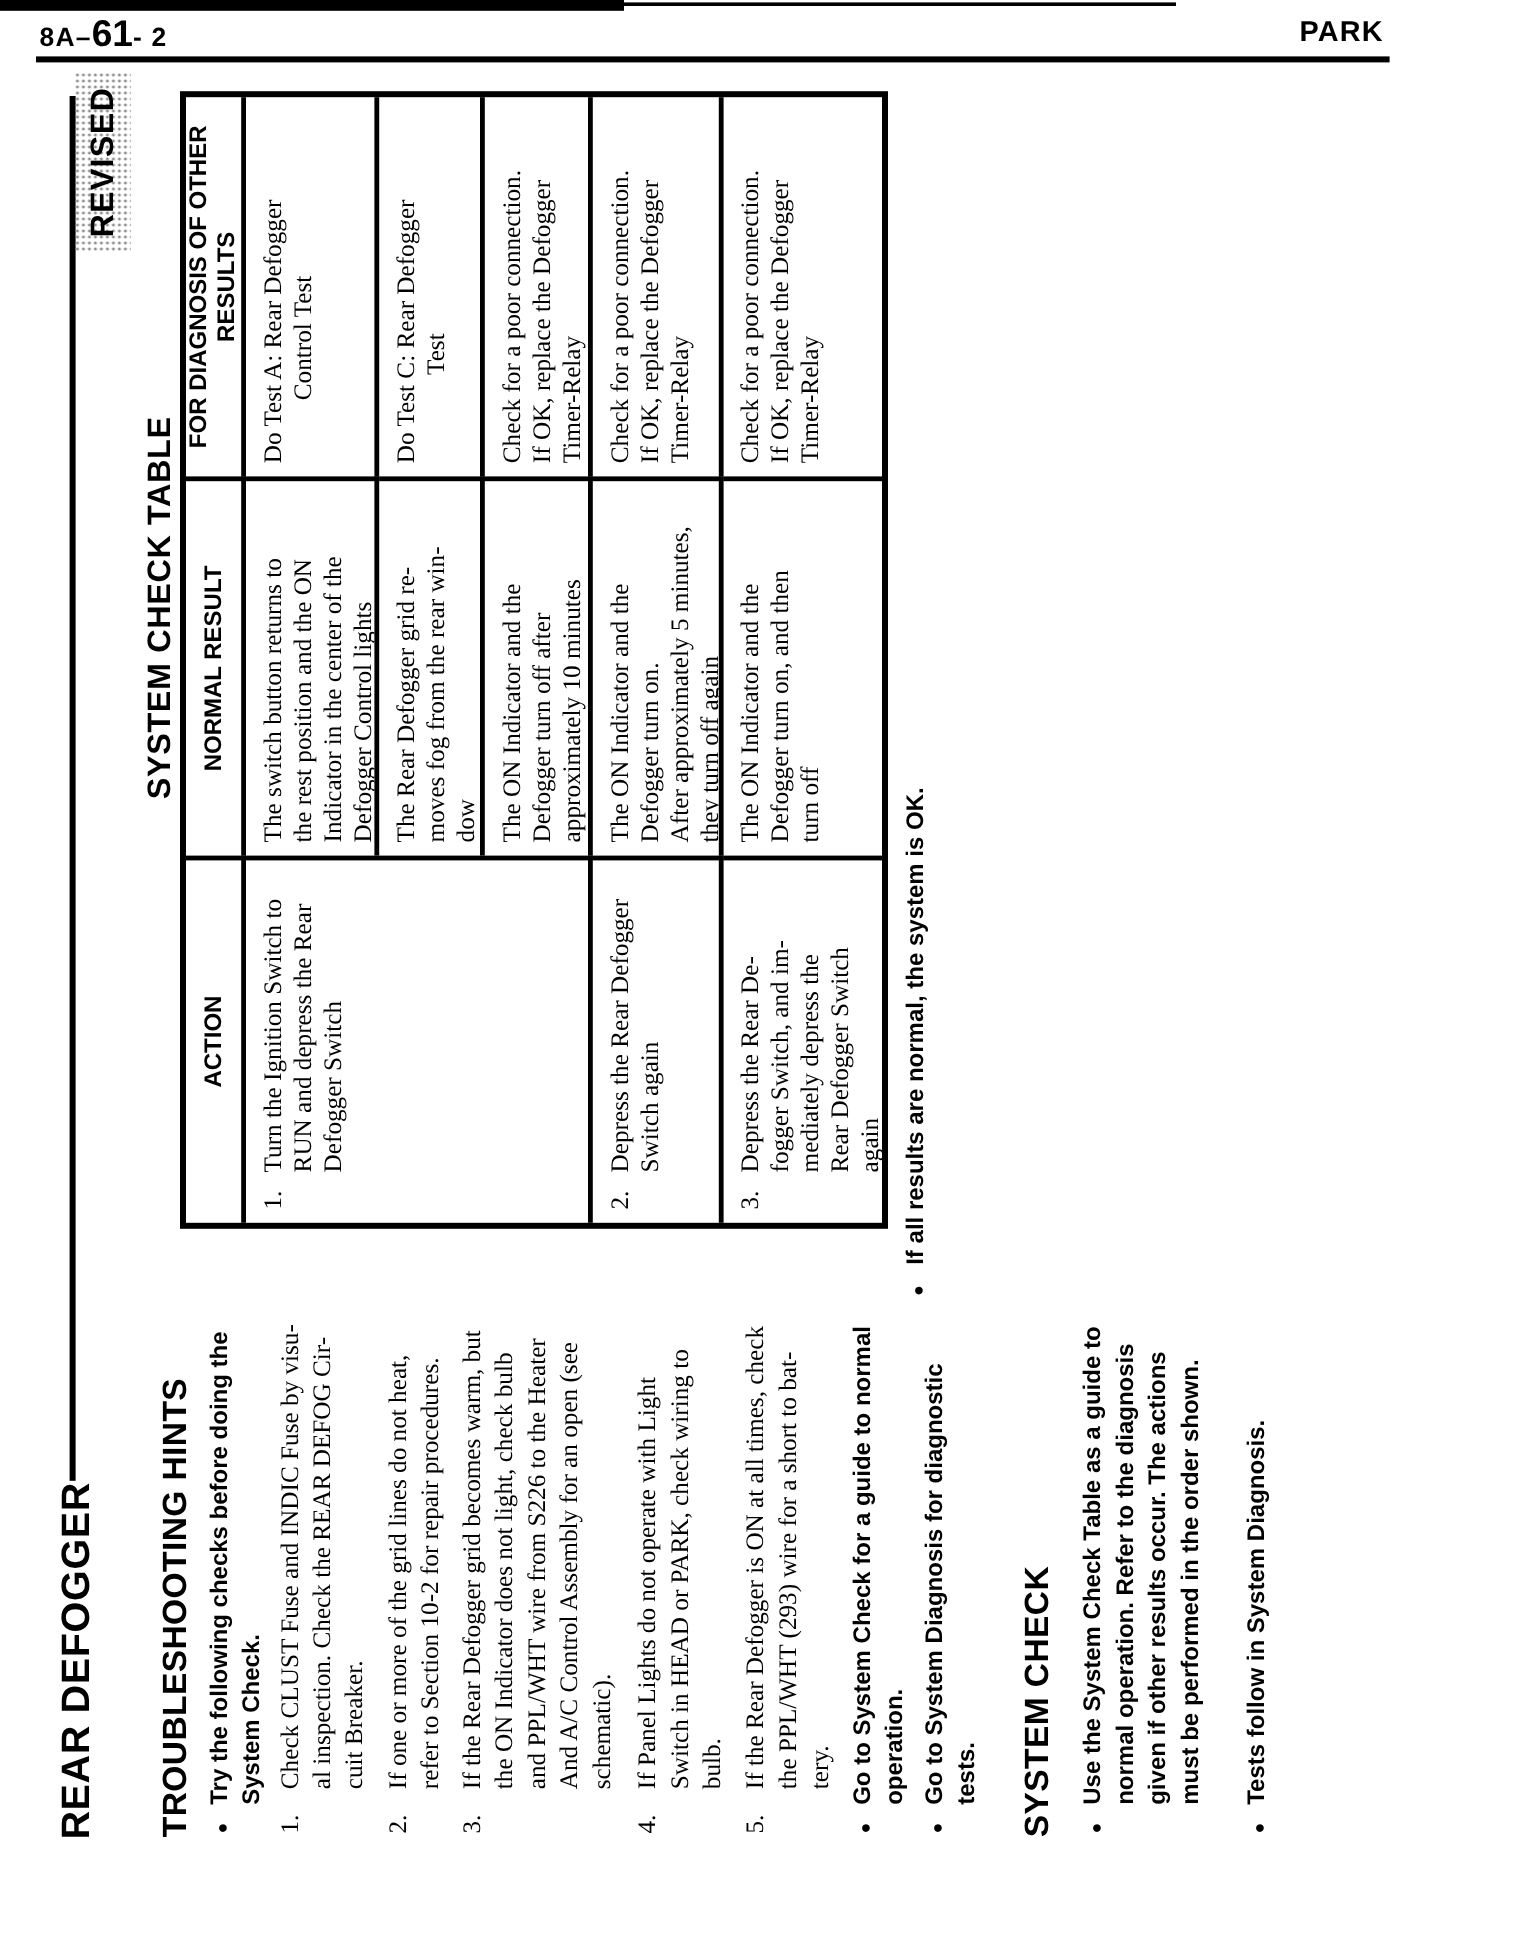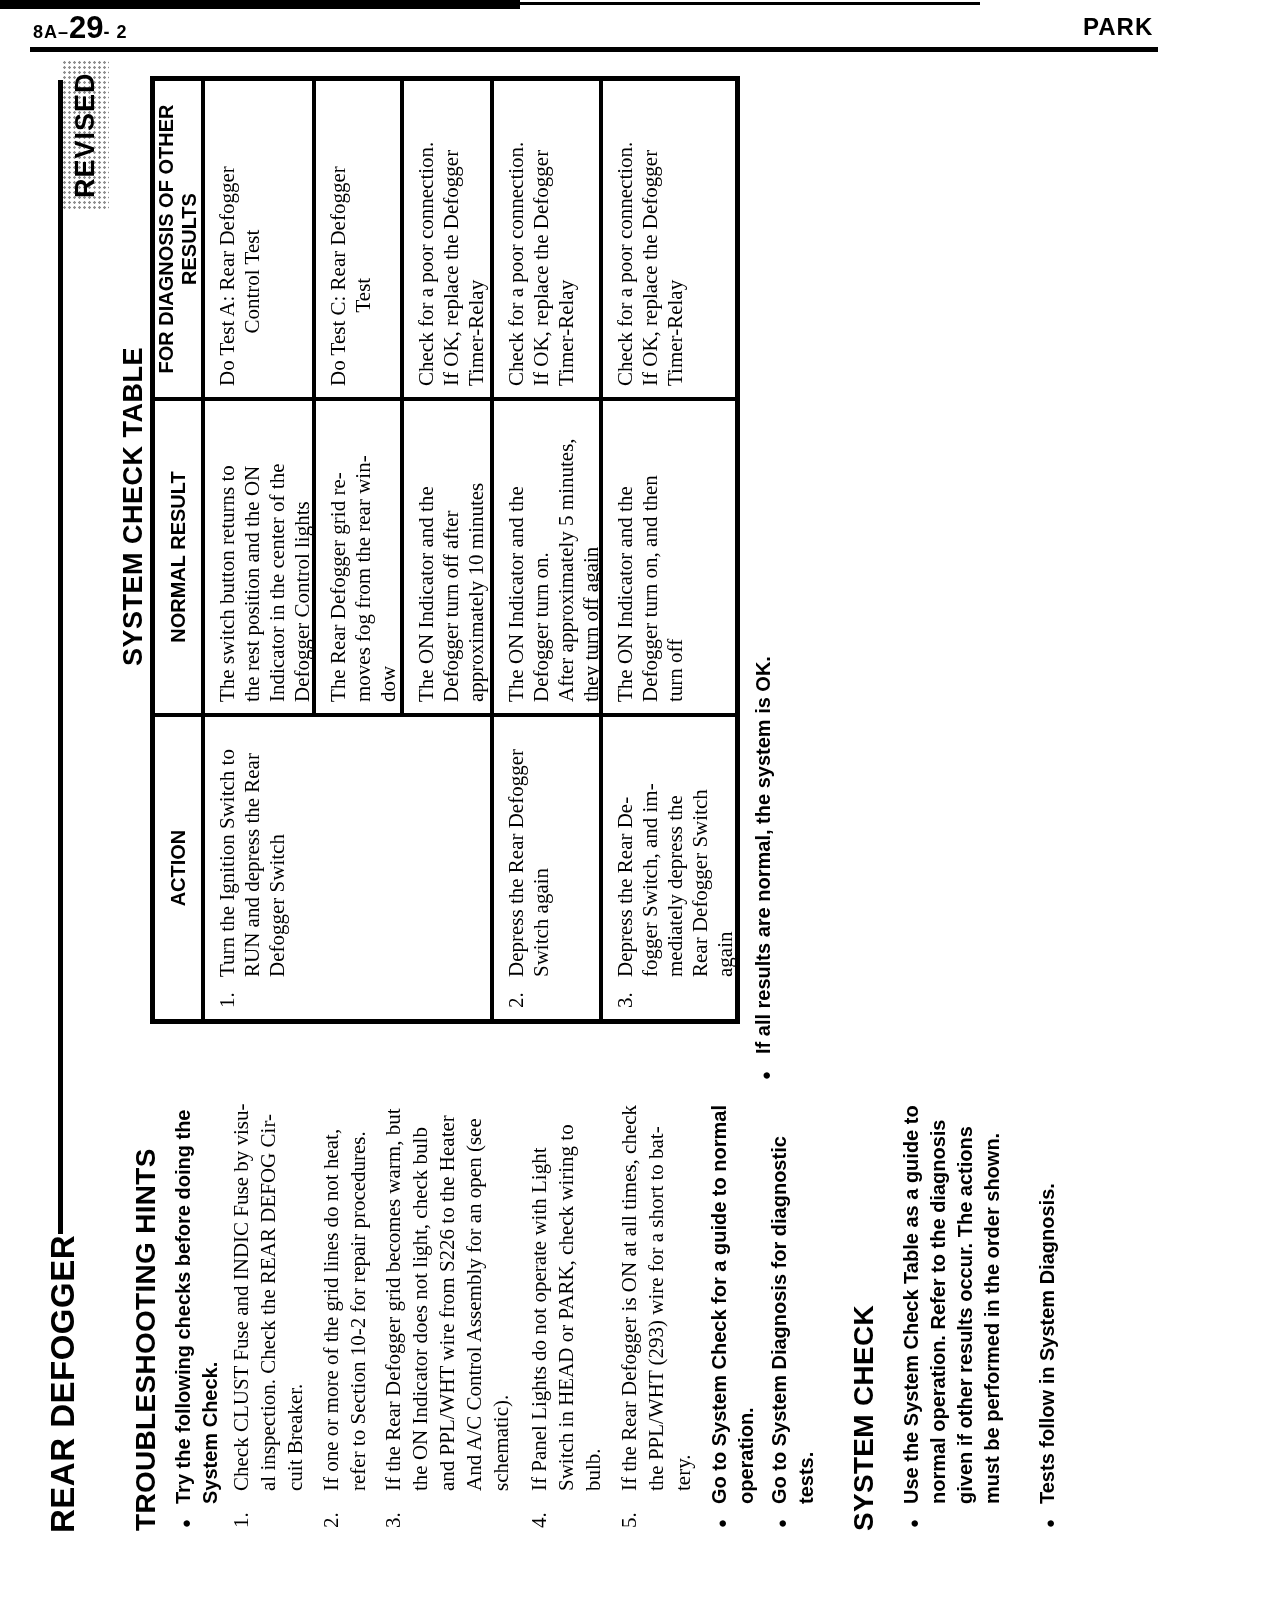--- a/index.html
+++ b/index.html
@@ -5,21 +5,21 @@
   html,body{margin:0;padding:0;}
   body{
     width:1264px;height:1616px;position:relative;overflow:hidden;
     background:#ffffff;color:#000;
     font-family:"Liberation Serif", serif;
   }
   
   .pheader{position:absolute;inset:0;z-index:5;}
   .bar{position:absolute;background:#000;}
   .page-code{position:absolute;left:33px;top:10px;font-family:"Liberation Sans",sans-serif;font-weight:bold;white-space:nowrap;}
-  .page-code .sm{font-size:18px;letter-spacing:1px;}
+  .page-code .sm{font-size:22px;letter-spacing:1px;}
   .page-code .lg{font-size:31px;letter-spacing:0px;}
   .brand{position:absolute;left:1083px;top:13px;font-family:"Liberation Sans",sans-serif;font-weight:bold;font-size:24px;letter-spacing:1px;}
   
   .landscape{
     position:absolute;left:0;top:0;width:1616px;height:1264px;
     transform-origin:top left;
     transform:rotate(-90deg) translateX(-1616px);
   }
   .abs{position:absolute;}
   .doc-title{left:83px;top:44px;font-family:"Liberation Sans",sans-serif;font-weight:bold;font-size:33px;letter-spacing:0.5px;}
@@ -62,21 +62,21 @@
   .span3{grid-column:1;grid-row:2 / span 3;}
   .footnote{left:536px;top:750px;display:flex;font-family:"Liberation Sans",sans-serif;font-weight:bold;font-size:20px;line-height:27px;}
   .footnote .mk{width:26px;font-size:15px;padding-top:2px;}
 </style>
 </head>
 <body>
 
 <div class="pheader">
   <div class="bar" style="left:0;top:0;width:520px;height:9px;"></div>
   <div class="bar" style="left:330px;top:2px;width:650px;height:3px;"></div>
-  <div class="page-code"><span class="sm">8A–</span><span class="lg">29</span><span class="sm">- 2</span></div>
+  <div class="page-code"><span class="sm">8A–</span><span class="lg">61</span><span class="sm">- 2</span></div>
   <div class="bar" style="left:30px;top:47px;width:1128px;height:5px;"></div>
   <div class="brand">PARK</div>
 </div>
 
 <div class="landscape">
 
   <div class="abs doc-title">REAR DEFOGGER</div>
   <div class="abs title-rule"></div>
   <div class="abs revised">REVISED</div>
 

